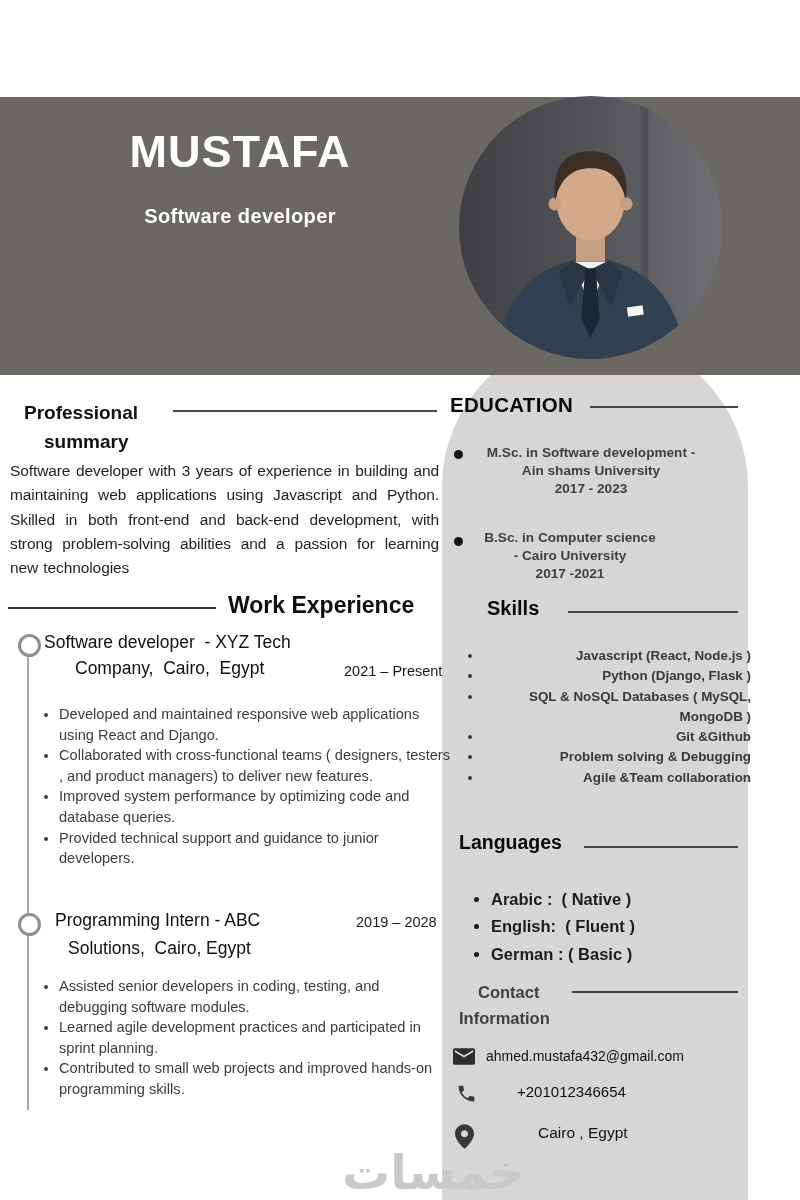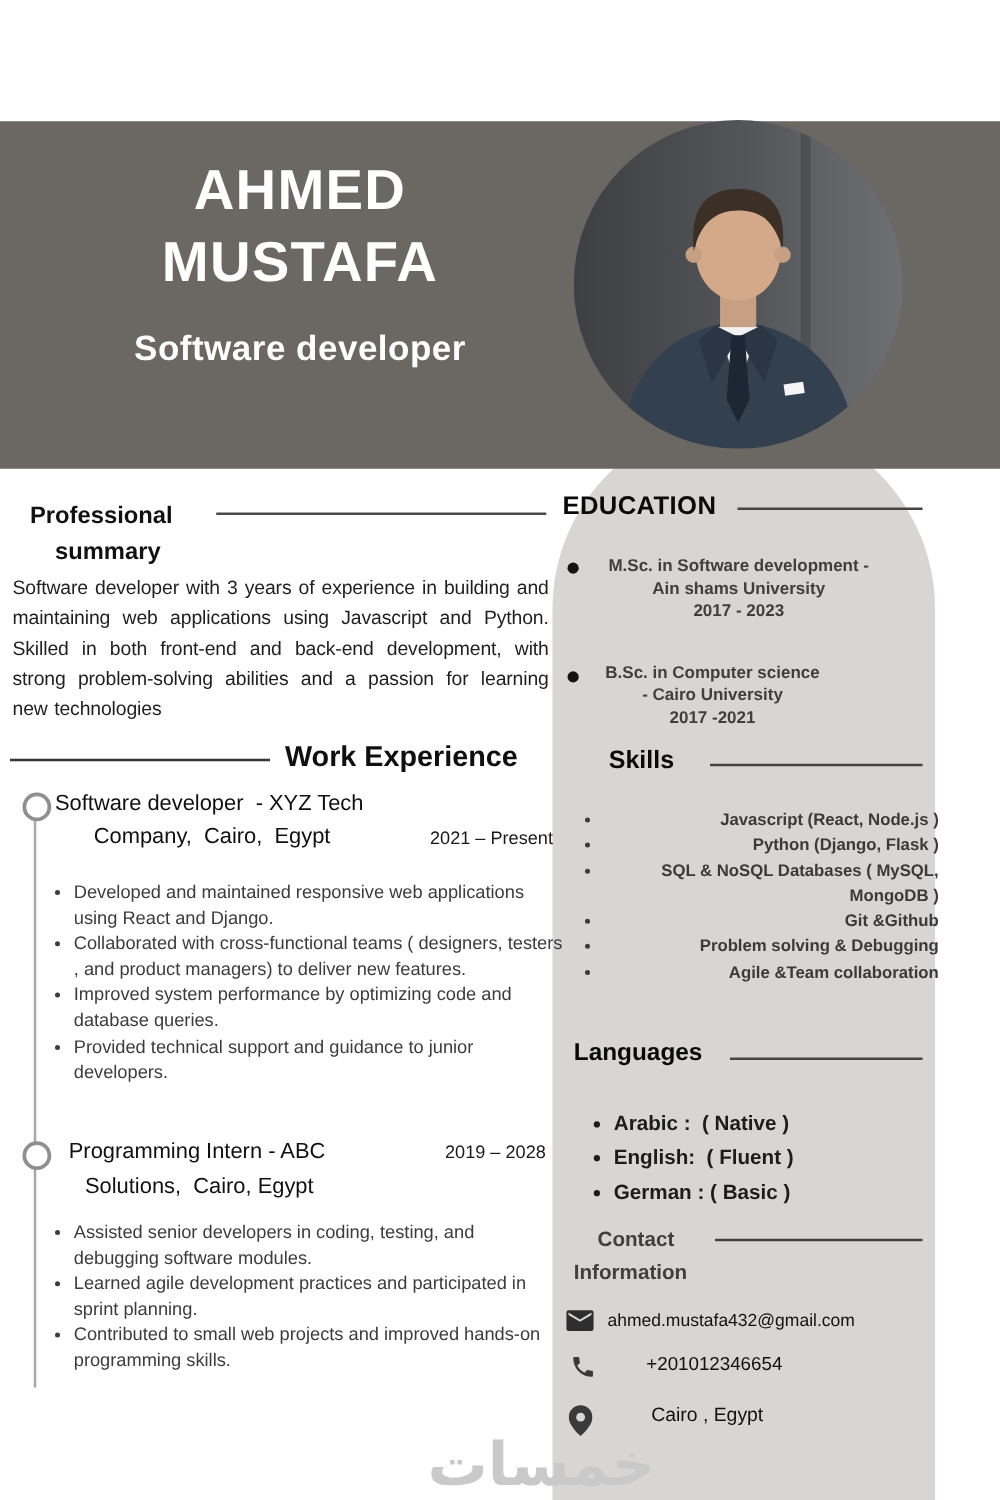--- a/index.html
+++ b/index.html
@@ -5,21 +5,21 @@
   html,body{margin:0;padding:0;background:#ffffff;}
   .page{
     position:relative;width:800px;height:1200px;margin:0 auto;
     background:#ffffff;overflow:hidden;
     font-family:"Liberation Sans","DejaVu Sans",sans-serif;
   }
   
   .header-band{position:absolute;left:0;top:97px;width:800px;height:278px;background:#6b6864;z-index:2;}
   .name-block{position:absolute;left:95px;top:26px;width:290px;text-align:center;color:#ffffff;}
   .name-line{font-size:45px;font-weight:800;line-height:58px;letter-spacing:1px;}
-  .job-title{font-size:28px;font-weight:700;margin-top:24px;letter-spacing:.4px;}
+  .job-title{font-size:20px;font-weight:700;margin-top:24px;letter-spacing:.4px;}
   
   .arch{position:absolute;left:442px;top:334px;width:306px;height:866px;background:#d8d6d4;border-radius:153px 153px 0 0;z-index:1;}
   
   .photo{position:absolute;left:459px;top:96px;width:263px;height:263px;border-radius:50%;overflow:hidden;z-index:3;}
   .photo svg{display:block;width:100%;height:100%;}
   
   .summary-heading{position:absolute;left:24px;top:398px;font-size:19px;font-weight:700;color:#111;line-height:29px;z-index:4;}
   .summary-heading .indent{padding-left:20px;}
   .rule{position:absolute;background:#4a4a4a;z-index:4;}
   .summary-rule{left:173px;top:410px;width:264px;height:2px;}
@@ -62,33 +62,32 @@
   .lang-rule{left:584px;top:846px;width:154px;height:1.5px;background:#444;}
   .lang-list{position:absolute;left:474px;top:886px;width:250px;margin:0;padding:0 0 0 17px;list-style:disc;
     font-size:16.5px;font-weight:700;color:#1c1c1c;line-height:27.3px;z-index:4;}
   .lang-list li{white-space:pre-wrap;}
   .contact-heading{position:absolute;left:459px;top:979px;font-size:16.5px;font-weight:700;color:#404040;line-height:26px;z-index:4;}
   .contact-heading .indent{padding-left:19px;}
   .contact-rule{left:572px;top:991px;width:166px;height:1.5px;background:#444;}
   .contact-row{position:absolute;display:flex;align-items:flex-start;z-index:4;color:#111;}
   .row-email{left:453px;top:1048px;gap:11px;font-size:14px;}
   .row-phone{left:456px;top:1083px;gap:40px;font-size:15px;}
-  .row-pin{left:455px;top:1124px;gap:47px;font-size:15.5px;}
+  .row-pin{left:455px;top:1124px;gap:64px;font-size:15.5px;}
   .contact-icon{flex:0 0 auto;display:block;}
   
   .watermark{position:absolute;left:342px;top:1144px;font-size:48px;font-weight:700;color:#c9c9c9;z-index:4;}
 </style>
 </head>
 <body>
 
 <div class="page">
 
   <div class="header-band">
     <div class="name-block">
-      <div class="name-line">AHMED</div>
       <div class="name-line">MUSTAFA</div>
       <div class="job-title">Software developer</div>
     </div>
   </div>
 
   <div class="arch"></div>
 
   <div class="photo">
     <svg viewBox="0 0 200 200">
       <defs>

